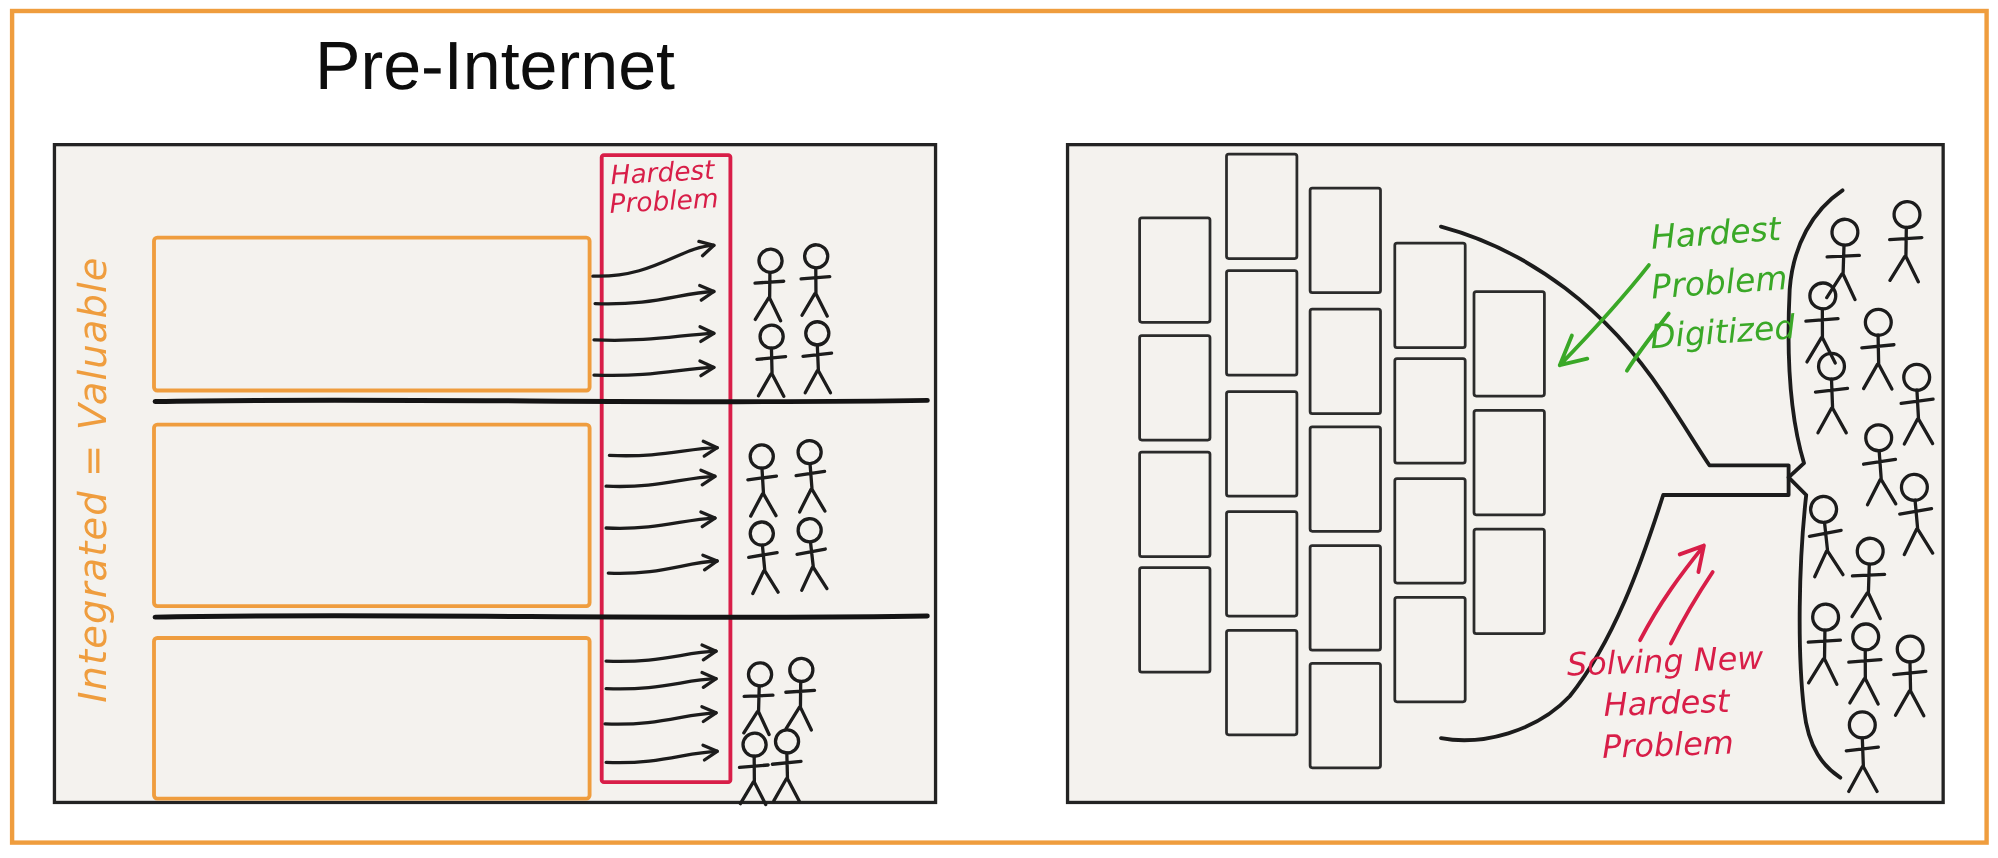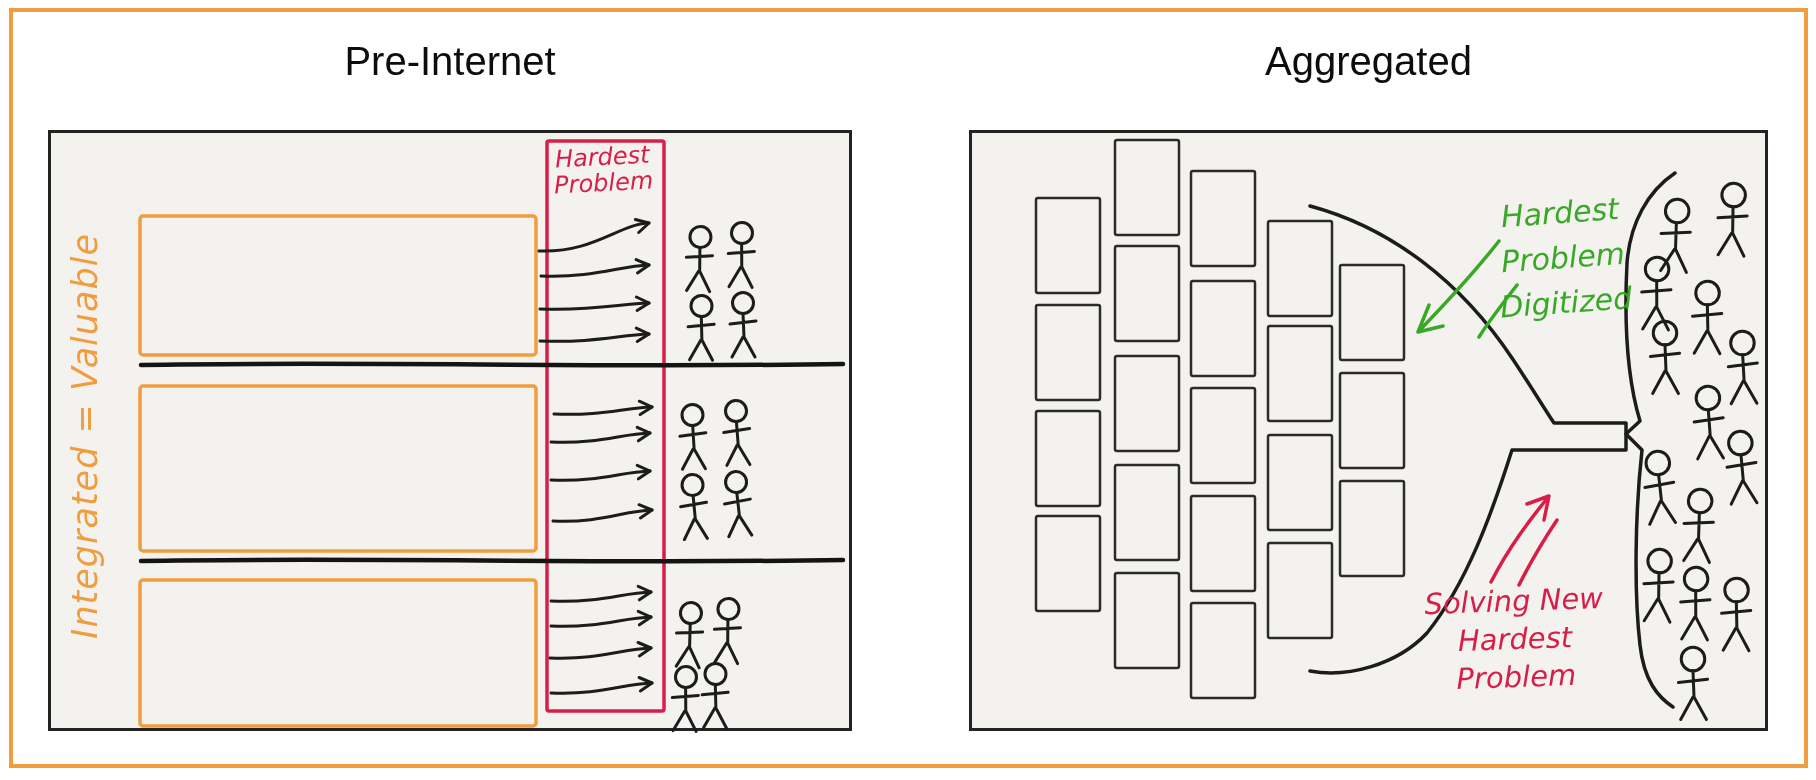--- a/index.html
+++ b/index.html
@@ -5,21 +5,21 @@
   html,body{margin:0;padding:0;background:#ffffff;}
   #page{position:relative;width:1816px;height:780px;background:#ffffff;overflow:hidden;
         font-family:"Liberation Sans",sans-serif;}
   #frame{position:absolute;left:9px;top:8px;width:1791px;height:752px;
          border:4px solid var(--orange);}
   .panel{position:absolute;top:130px;height:601px;background:var(--panel_fill);
          border:3px solid var(--panel_border);box-sizing:border-box;}
   #left-panel{left:48px;width:804px;}
   #right-panel{left:969px;width:799px;}
   .panel svg{position:absolute;left:0;top:0;}
-  .title{position:absolute;top:24px;height:74px;font-size:40px;line-height:74px;
+  .title{position:absolute;top:24px;height:74px;font-size:62px;line-height:74px;
          color:#0d0d0d;text-align:center;letter-spacing:0px;}
   #left-title{left:48px;width:804px;}
   #right-title{left:969px;width:799px;}
   .hand{font-family:"DejaVu Sans",sans-serif;font-style:italic;position:absolute;
         text-align:center;}
   #side-label{left:-155px;top:413px;width:480px;height:46px;font-size:35px;line-height:46px;
         letter-spacing:1px;color:var(--orange);transform:rotate(-90deg);}
   #hardest-label{left:537px;top:144px;width:132px;font-size:24px;line-height:26px;
         color:var(--crimson);transform:rotate(-3deg);}
   #green-label{left:1468px;top:190px;width:190px;font-size:30px;line-height:45px;
@@ -36,21 +36,20 @@
   .green-stroke{stroke:var(--green);stroke-width:3.5;}
   .crimson-stroke{stroke:var(--crimson);stroke-width:3.5;}
 </style>
 </head>
 <body>
 
 <div id="page">
   <div id="frame"></div>
 
   <div id="left-title" class="title">Pre-Internet</div>
-  <div id="right-title" class="title">Aggregated</div>
 
   <div id="left-panel" class="panel">
     <svg id="left-drawing" width="804" height="601" viewBox="0 0 804 601">
         <rect x="89" y="83" width="396" height="139" rx="3" class="orange-box"></rect>
         <rect x="89" y="253" width="396" height="165" rx="3" class="orange-box"></rect>
         <rect x="89" y="447" width="396" height="146" rx="3" class="orange-box"></rect>
         <rect x="496" y="8" width="117" height="570" rx="2" class="crimson-box"></rect>
         <path class="sep" d="M90 232 C 300 228, 560 235, 792 231"></path>
         <path class="sep" d="M90 428 C 300 424, 560 431, 792 427"></path>
         <path class="ink" d="M488 118 C 543 120, 568 91, 598 90"></path>

